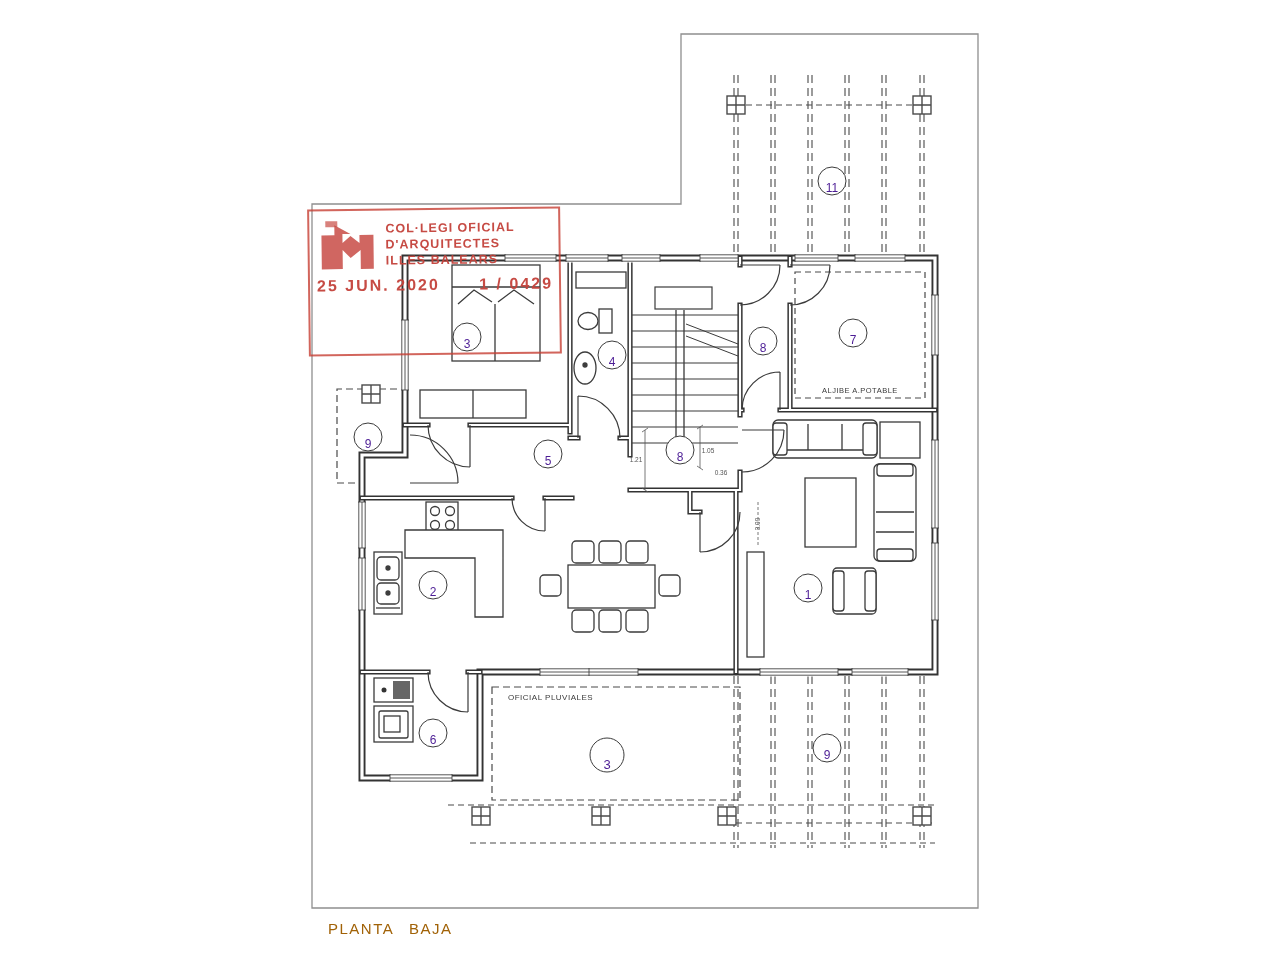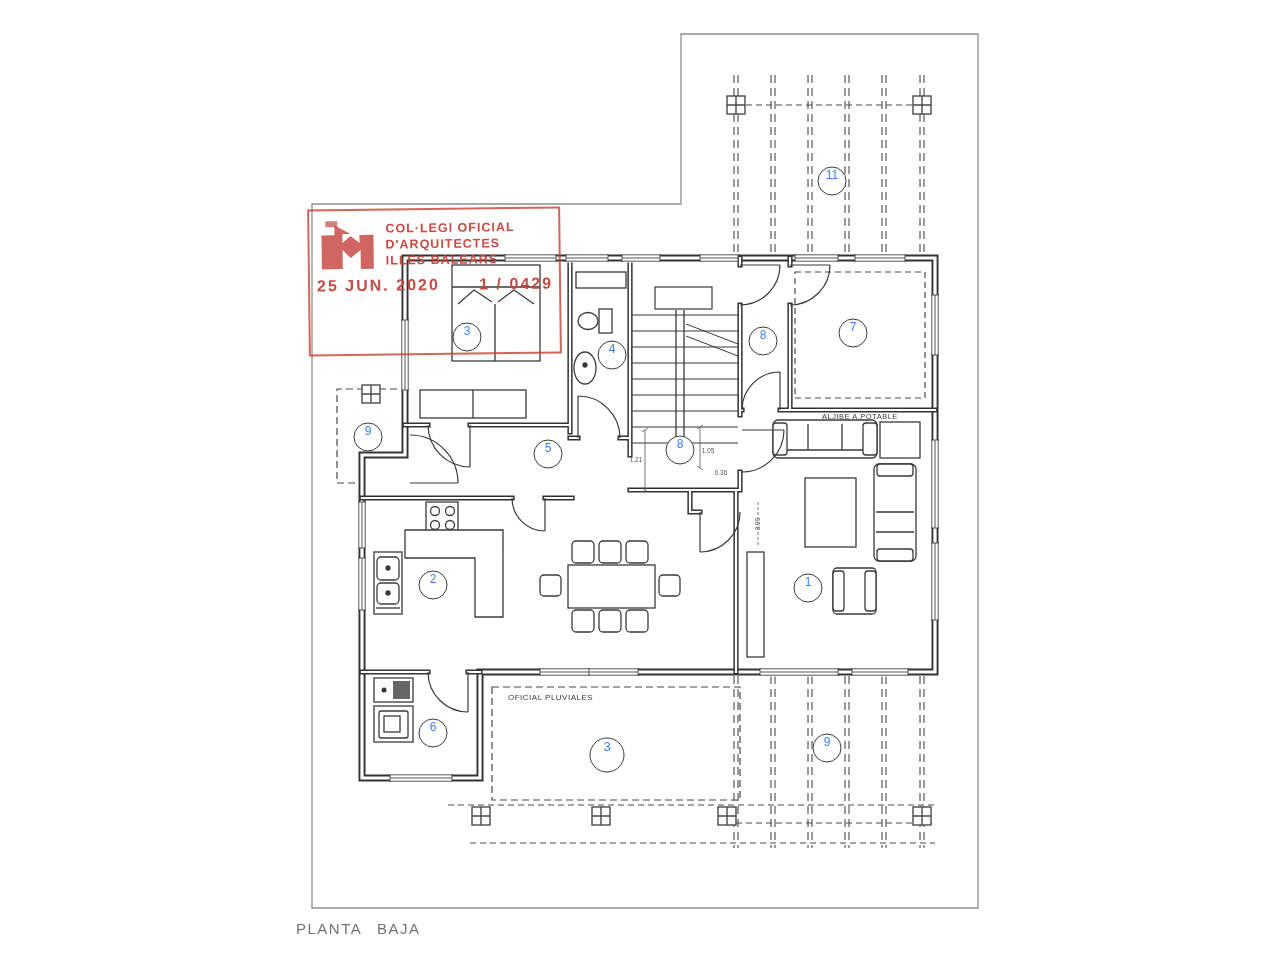--- a/index.html
+++ b/index.html
@@ -1,29 +1,29 @@
 <!DOCTYPE html>
 <html><head>
 <meta charset="utf-8">
 <style>
   html,body{margin:0;padding:0;background:#fff;}
   #page{position:relative;width:1280px;height:960px;background:#fff;overflow:hidden;
         font-family:"Liberation Sans",sans-serif;}
   #plan-svg{position:absolute;left:0;top:0;}
   
   .room-circle{position:absolute;width:27px;height:27px;border:1.5px solid #3c3c3c;border-radius:50%;
-    background:#fff;display:flex;align-items:flex-start;justify-content:center;
-    font-size:12px;color:#3b82f6;transform:translate(-50%,-50%);}
+    background:#fff;display:flex;align-items:flex-end;justify-content:center;
+    font-size:12px;color:#4c1d95;transform:translate(-50%,-50%);}
   .room-circle.big{width:33px;height:33px;font-size:13px;}
   
   .plan-label{position:absolute;font-size:7.5px;letter-spacing:.5px;color:#3a3a3a;white-space:nowrap;}
   .dim-label{position:absolute;font-size:6.5px;color:#555;white-space:nowrap;transform:translate(-50%,-50%);}
   .dim-label.vert{transform:translate(-50%,-50%) rotate(-90deg);}
   
-  .sheet-title{position:absolute;left:296px;top:920px;font-size:15px;color:#737373;
+  .sheet-title{position:absolute;left:328px;top:920px;font-size:15px;color:#a16207;
     letter-spacing:1.5px;word-spacing:10px;}
   
   .stamp{position:absolute;left:308px;top:208px;width:249px;height:143px;
     border:2.5px solid rgba(199,63,53,.85);transform:rotate(-.7deg);color:#c4423b;opacity:.95;}
   .stamp-org{position:absolute;left:76px;top:10px;font-weight:bold;font-size:12.5px;
     letter-spacing:1px;line-height:16px;white-space:nowrap;}
   .stamp-dateline{position:absolute;left:7px;top:66px;width:236px;display:flex;
     justify-content:space-between;font-weight:bold;font-size:16px;letter-spacing:2px;white-space:nowrap;}
   .stamp-logo{position:absolute;left:8px;top:8px;}
 </style>
@@ -246,21 +246,21 @@
   <div class="room-circle big" style="left:607px;top:755px;">
       <span>3</span>
     </div>
   <div class="room-circle" style="left:832px;top:181px;">
       <span>11</span>
     </div>
   <div class="room-circle" style="left:827px;top:748px;">
       <span>9</span>
     </div>
 
-  <div class="plan-label" style="left:822px;top:412px;">ALJIBE  A.POTABLE</div>
+  <div class="plan-label" style="left:822px;top:386px;">ALJIBE  A.POTABLE</div>
   <div class="plan-label" style="left:508px;top:693px;font-size:8px;">OFICIAL  PLUVIALES</div>
 
   <div class="dim-label" style="left:636px;top:459px;">1.21</div>
   <div class="dim-label" style="left:708px;top:450px;">1.05</div>
   <div class="dim-label" style="left:721px;top:472px;">0.36</div>
   <div class="dim-label vert" style="left:757px;top:524px;">3.00</div>
 
   <div class="stamp">
     <svg class="stamp-logo" width="62" height="52" viewBox="0 0 62 52">
       <path fill="#c4423b" opacity=".85" d="M4,50 V16 H17 V6 L33,15 H25 V24 L33,17 L42,24 V16 H56 V50 H43 V31 L33,39 L25,31 V50 Z"></path>

